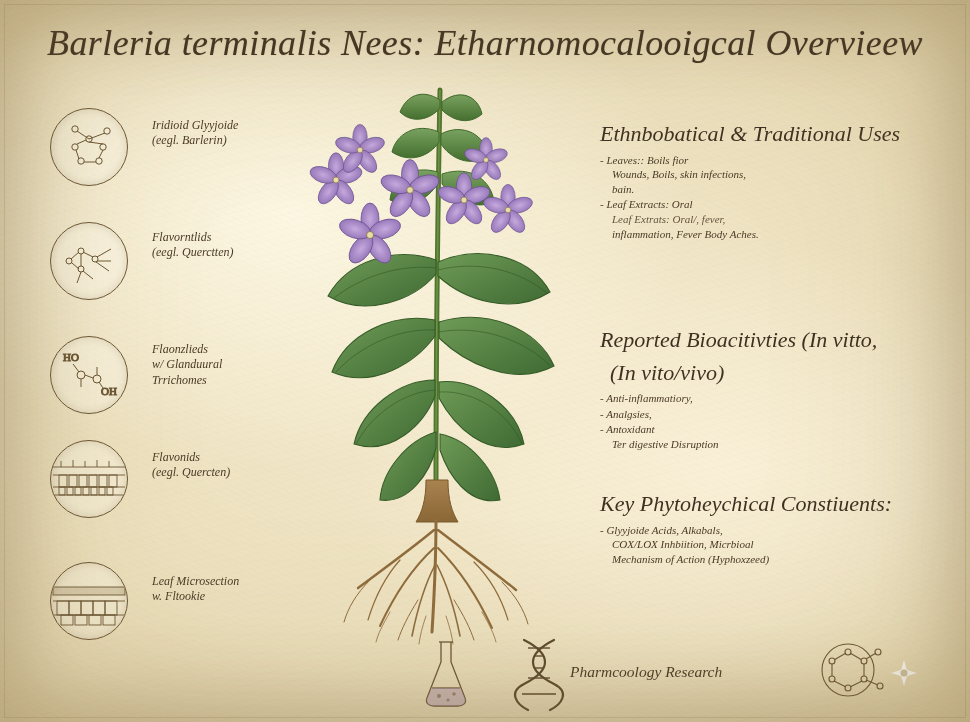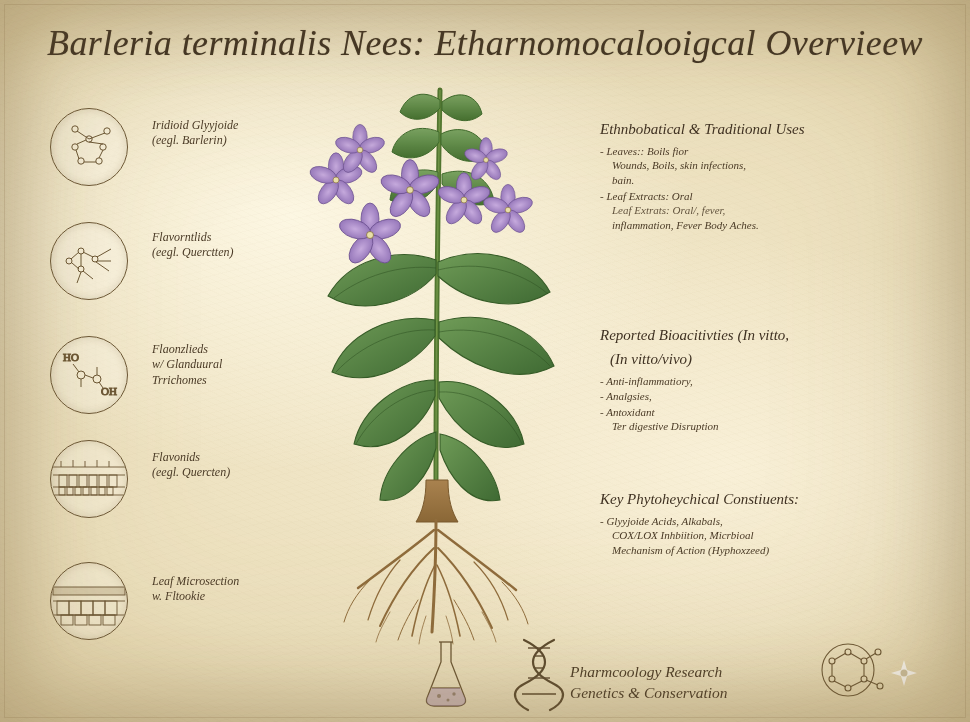--- a/index.html
+++ b/index.html
@@ -94,21 +94,21 @@
 
   
   .right-block {
     position: absolute;
     left: 600px;
     width: 360px;
     color: #4a3a26;
     font-style: italic;
   }
   .rb-heading {
-    font-size: 15px;
+    font-size: 22px;
     line-height: 1.25;
     margin-bottom: 5px;
     color: #3f3122;
   }
   .rb-list {
     font-size: 11px;
     line-height: 1.33;
   }
   .rb-list .li { margin-bottom: 1px; }
   .rb-list .cont { display: block; padding-left: 12px; }
@@ -436,21 +436,21 @@
       <div class="li">
         <span>- Leaf Extracts: Oral</span>
         <span class="cont faint">Leaf Extrats: Oral/, fever,</span>
         <span class="cont">inflammation, Fever Body Aches.</span>
       </div>
     </div>
   </div>
 
   <div class="right-block" style="top:326px;">
     <div class="rb-heading">Reported Bioacitivties (In vitto,</div>
-    <div class="rb-heading indent">(In vitto/vivo)</div>
+    <div class="rb-heading indent">(In vito/vivo)</div>
     <div class="rb-list" style="margin-top:2px;">
       <div class="li">
         <span>- Anti-inflammatiory,</span>
       </div>
       <div class="li">
         <span>- Analgsies,</span>
       </div>
       <div class="li">
         <span>- Antoxidant</span>
         <span class="cont">Ter digestive Disruption</span>
@@ -492,21 +492,20 @@
       <line x1="18" y1="12" x2="40" y2="12"></line>
       <line x1="25" y1="20" x2="34" y2="20"></line>
       <line x1="25" y1="32" x2="34" y2="32"></line>
       <line x1="18" y1="42" x2="40" y2="42"></line>
       <line x1="12" y1="58" x2="46" y2="58"></line>
     </g>
   </svg>
 
   <div id="footer-text">
     <div>Pharmcoology Research</div>
-    <div>Genetics &amp; Conservation</div>
   </div>
 
   <svg id="molecule-corner" viewBox="0 0 120 80">
     <g stroke="#6b5634" fill="none" stroke-width="1.1">
       <circle cx="40" cy="40" r="26"></circle>
       <circle cx="40" cy="22" r="3"></circle>
         <circle cx="56" cy="31" r="3"></circle>
       <circle cx="56" cy="49" r="3"></circle>
         <circle cx="40" cy="58" r="3"></circle>
       <circle cx="24" cy="49" r="3"></circle>

